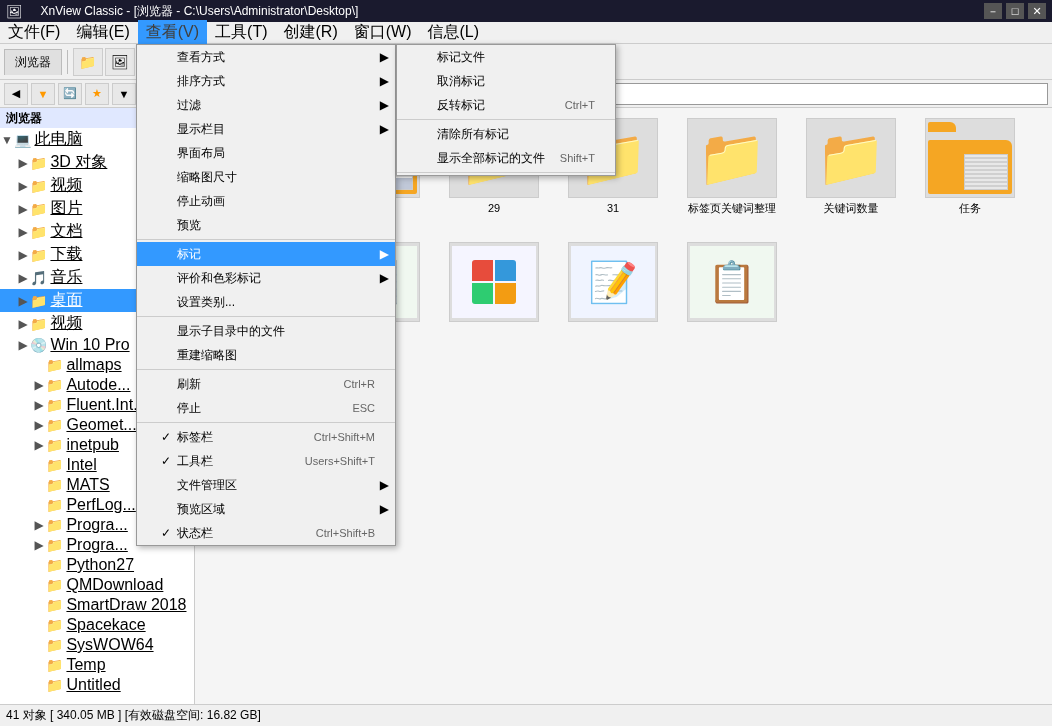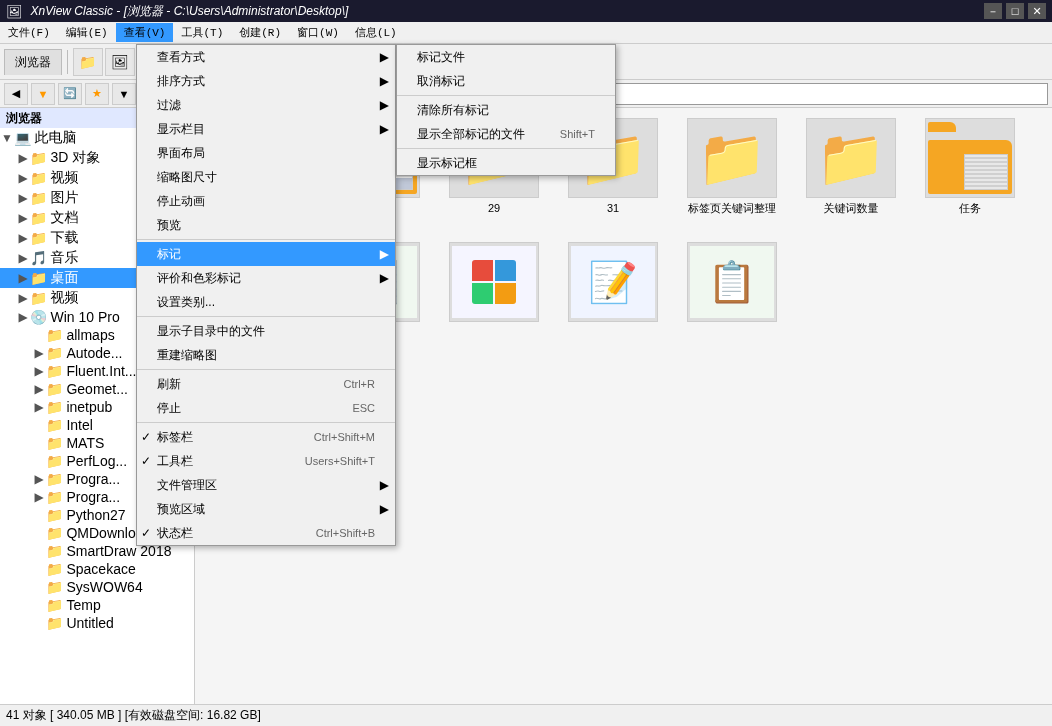--- a/index.html
+++ b/index.html
@@ -18,45 +18,44 @@
       background: #1a1a2e;
       color: #fff;
       height: 22px;
       display: flex;
       align-items: center;
       justify-content: space-between;
       padding: 0 6px;
       font-size: 12px;
       user-select: none;
     }
-    #title-bar .title-text { flex: 1; text-align: left; padding-left: 8px; font-style: italic; }
+    #title-bar .title-text { flex: 1; text-align: left; padding-left: 18px; }
     #title-bar .win-controls { display: flex; gap: 4px; }
     #title-bar .win-btn {
       width: 18px; height: 16px;
       background: #555; color: #fff;
       border: none; font-size: 11px;
       cursor: pointer; display: flex; align-items: center; justify-content: center;
     }
 
     
     #menu-bar {
       background: #f0f0f0;
       height: 22px;
       display: flex;
       align-items: center;
       border-bottom: 1px solid #ccc;
-      font-size: 11px;
-      font-family: Liberation Mono, monospace;
+      font-size: 16px;
     }
     .menu-item {
       padding: 2px 8px;
       cursor: pointer;
       position: relative;
     }
-    .menu-item.active-open { background: #3399ff; color: #000000; }
+    .menu-item.active-open { background: #3399ff; color: #404040; }
 
     
     #toolbar {
       background: #f0f0f0;
       height: 36px;
       display: flex;
       align-items: center;
       padding: 2px 4px;
       border-bottom: 1px solid #ccc;
       gap: 2px;
@@ -126,21 +125,21 @@
       align-items: center;
       padding: 1px 0;
       cursor: pointer;
       white-space: nowrap;
       font-size: 12px;
     }
     .tree-item.selected { background: #3399ff; color: #fff; }
     .tree-indent { display: inline-block; width: 16px; flex-shrink: 0; }
     .tree-toggle { display: inline-block; width: 14px; text-align: center; color: #555; flex-shrink: 0; }
     .tree-icon { font-size: 14px; margin-right: 3px; flex-shrink: 0; }
-    .tree-label { font-size: 14px; }
+    .tree-label { font-size: 16px; text-decoration: underline; }
 
     
     #content {
       flex: 1;
       background: #f5f5f5;
       overflow-y: auto;
       overflow-x: hidden;
       padding: 6px;
       display: grid;
       grid-template-columns: repeat(auto-fill, 115px);
@@ -207,21 +206,21 @@
       left: 396px;
       background: #f0f0f0;
       border: 1px solid #999;
       z-index: 101;
       width: 220px;
       box-shadow: 2px 2px 6px rgba(0,0,0,0.3);
     }
     .dd-item {
       display: flex;
       align-items: center;
-      padding: 3px 4px;
+      padding: 3px 24px;
       cursor: pointer;
       position: relative;
       height: 24px;
       font-size: 12px;
     }
     .dd-item.active-item { background: #3399ff; color: #fff; }
     .dd-item .check { width: 16px; font-size: 12px; flex-shrink: 0; }
     .dd-item .arrow { position: absolute; right: 6px; }
     .dd-item .shortcut { position: absolute; right: 20px; color: #666; font-size: 11px; }
     .dd-sep { height: 1px; background: #ccc; margin: 2px 0; }
@@ -679,24 +678,24 @@
   </div>
 </div>
 
 <div id="mark-submenu">
   <div class="dd-item">
     <span class="check"></span>标记文件
   </div>
   <div class="dd-item">
     <span class="check"></span>取消标记
   </div>
+  <div class="dd-item">
+    <span class="check"></span>反转标记<span class="shortcut">Ctrl+T</span>
+  </div>
   <div class="dd-sep"></div>
   <div class="dd-item">
     <span class="check"></span>清除所有标记
   </div>
   <div class="dd-item">
     <span class="check"></span>显示全部标记的文件<span class="shortcut">Shift+T</span>
   </div>
   <div class="dd-sep"></div>
-  <div class="dd-item">
-    <span class="check"></span>显示标记框
-  </div>
 </div>
 
 </body></html>

